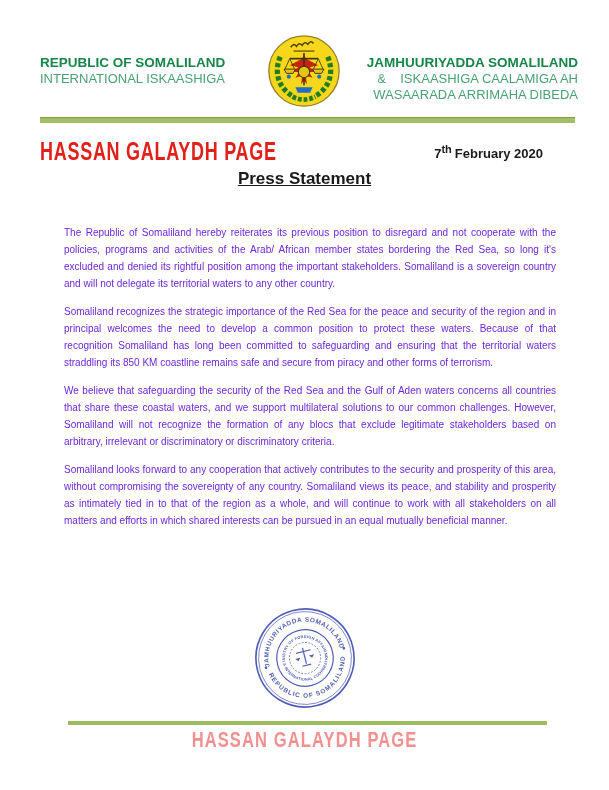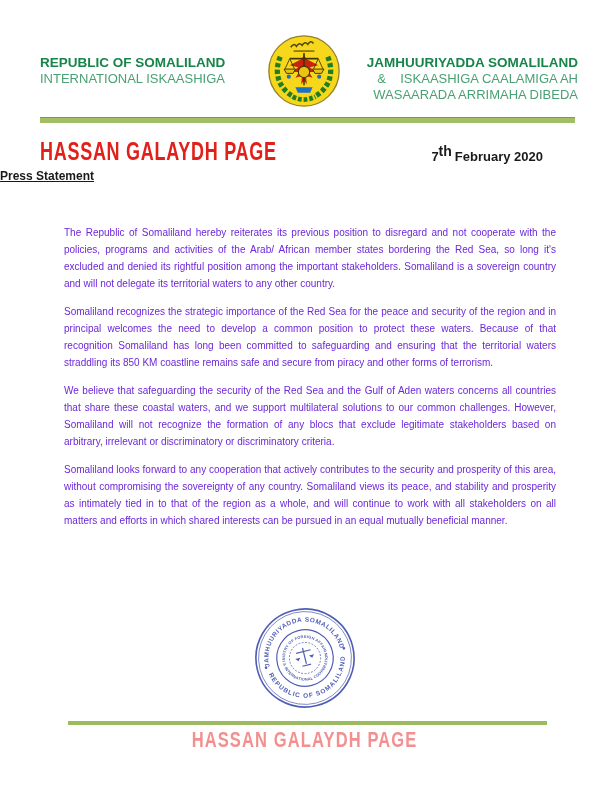--- a/index.html
+++ b/index.html
@@ -12,23 +12,23 @@
   .h-left .bold-line{color:#17854a;font-weight:700;font-size:13.5px;}
   .h-right{position:absolute;right:31px;top:55px;text-align:right;font-size:13px;line-height:16px;color:#4aa173;}
   .h-right .bold-line{color:#17854a;font-weight:700;font-size:13.5px;}
   .h-right div{white-space:pre;}
   .emblem-wrap{position:absolute;left:266px;top:33px;}
   .green-bar{position:absolute;left:40px;top:117px;width:535px;height:5px;background:#a2bf66;border-top:1.5px solid #7d9f44;}
   
   .brand-red{position:absolute;left:40px;top:137px;color:#e2201a;font-weight:700;font-size:25px;white-space:nowrap;}
   .brand-red .squeeze{display:inline-block;transform:scaleX(0.72);transform-origin:left center;letter-spacing:1px;}
   .date{position:absolute;right:66px;top:143px;font-weight:700;font-size:13px;color:#1a1a1a;}
-  .date sup{font-size:14px;vertical-align:super;}
+  .date sup{font-size:11px;vertical-align:super;}
   .date .date-rest{margin-left:3px;}
-  .press-title{position:absolute;left:0;right:0;top:169px;font-weight:700;font-size:12px;color:#1a1a1a;text-decoration:underline;}
+  .press-title{position:absolute;left:0;right:0;top:169px;text-align:center;font-weight:700;font-size:17px;color:#1a1a1a;text-decoration:underline;}
   
   .body-text{position:absolute;left:64px;top:224px;width:492px;font-size:10px;line-height:17px;color:#6d28d9;text-align:justify;}
   .body-text p{margin:0 0 11px 0;}
   
   .stamp{position:absolute;left:253px;top:606px;}
   
   .footer-line{position:absolute;left:68px;top:721px;width:479px;height:4px;background:#9cba5e;}
   .footer-brand{position:absolute;left:0;right:0;top:727px;text-align:center;color:#f29090;font-weight:700;font-size:22px;white-space:nowrap;}
   .footer-brand .squeeze{display:inline-block;transform:scaleX(0.75);transform-origin:center;letter-spacing:1.5px;}
 </style>

